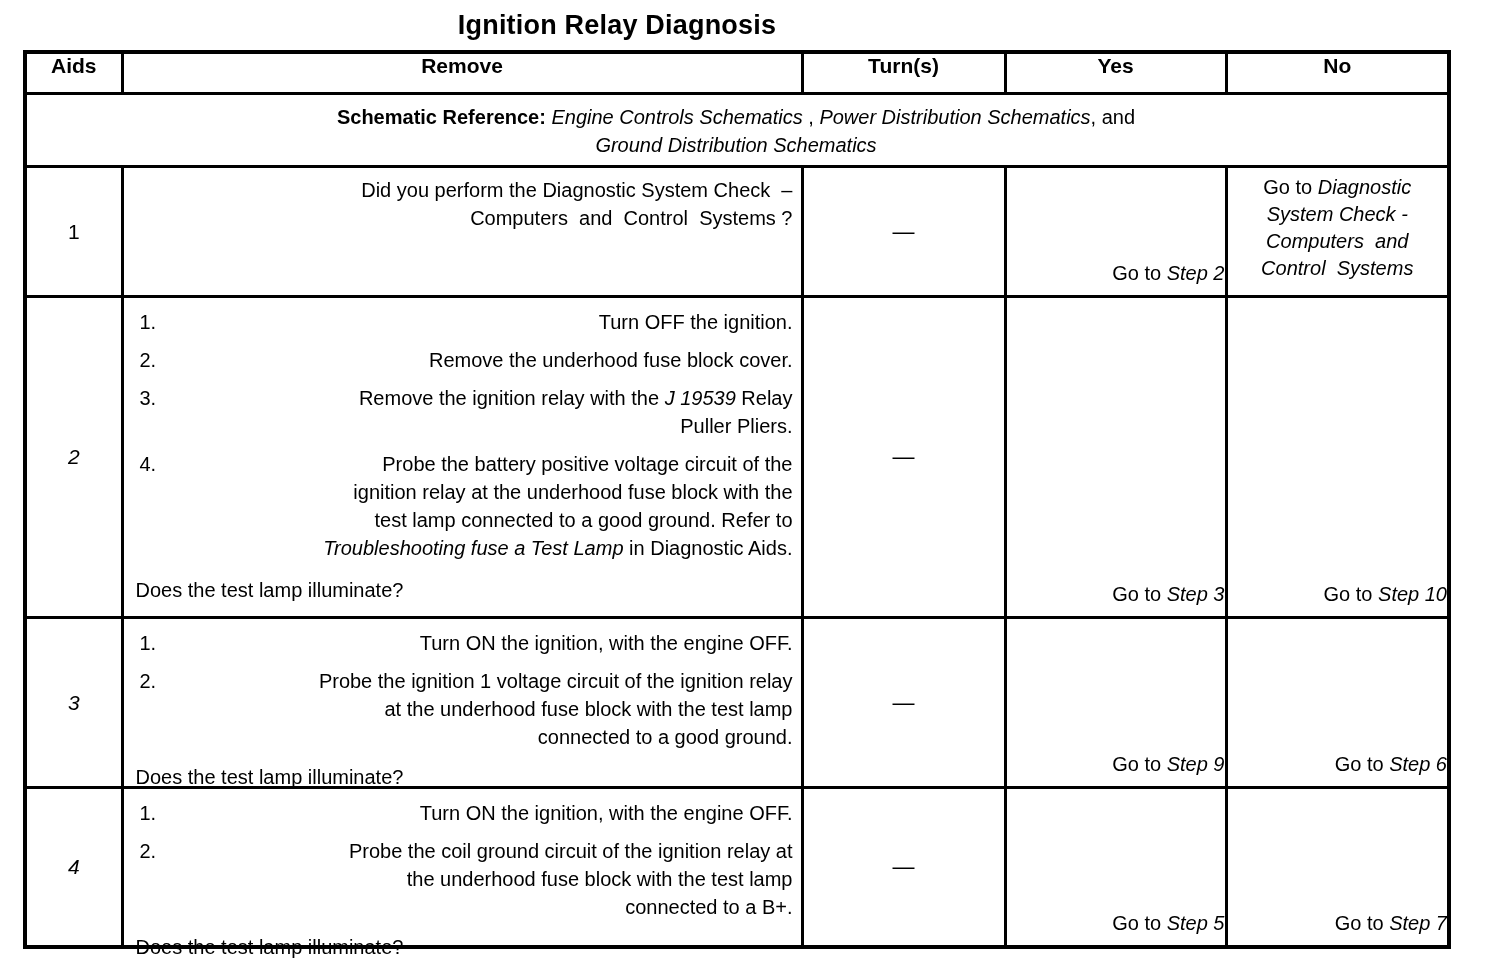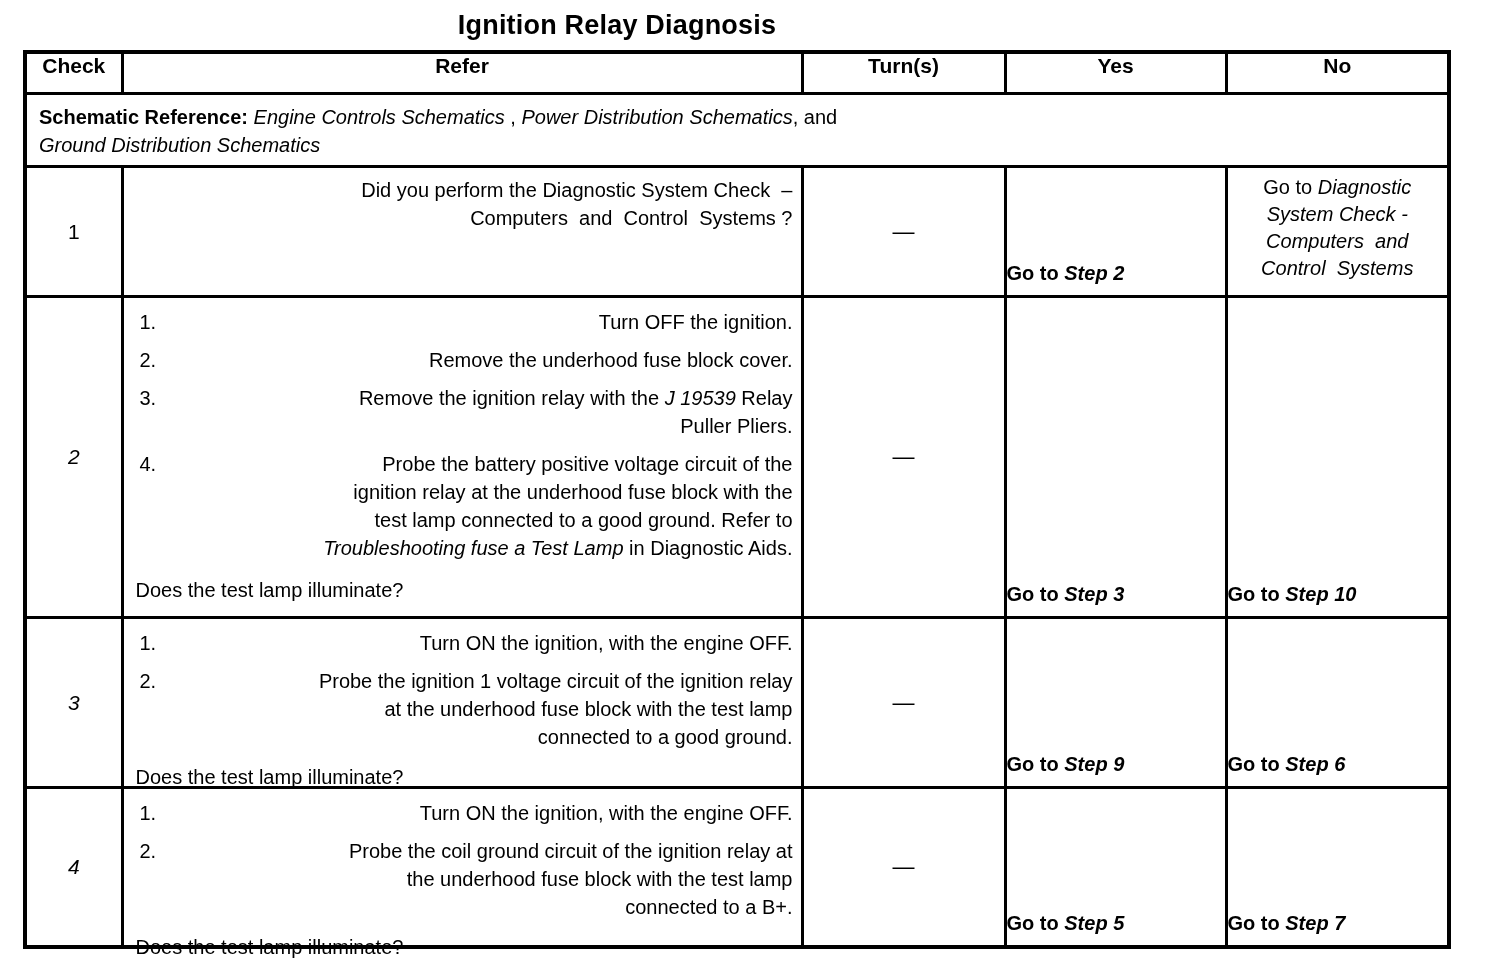--- a/index.html
+++ b/index.html
@@ -17,58 +17,58 @@
   table.diag{
     border-collapse:collapse;table-layout:fixed;width:1424px;
     border:4px solid #000;
   }
   table.diag th, table.diag td{
     border:3px solid #000;padding:0;vertical-align:top;
   }
   thead th{
     height:38px;font-size:21px;font-weight:bold;text-align:center;vertical-align:middle;
   }
-  .schem-cell{padding:8px 14px 6px 12px !important;font-size:20px;line-height:28px;}
+  .schem-cell{padding:8px 14px 6px 12px !important;font-size:20px;line-height:28px;text-align:center;}
   .bold{font-weight:bold;}
   .it{font-style:italic;}
   .pre{white-space:pre-wrap;text-align:right;}
   .step-cell{text-align:center;vertical-align:middle !important;font-size:21px;}
   .action-cell{padding:6px 8px 8px 12px !important;font-size:20px;line-height:28px;}
   .aw{display:flex;flex-direction:column;justify-content:space-between;}
   .aw2{height:300px;}
   .aw3{height:150px;}
   .aw4{height:140px;}
   .items{margin-left:4px;}
   .item{display:flex;margin:4px 0 10px 0;}
   .item .num{flex:0 0 32px;}
   .item .itxt{flex:1;}
   .question{margin-top:2px;}
   .value-cell{vertical-align:middle !important;text-align:center;font-size:22px;}
-  .goto-cell{vertical-align:bottom !important;text-align:left;font-size:20px;padding-bottom:10px !important;font-weight:bold;}
+  .goto-cell{vertical-align:bottom !important;text-align:right;font-size:20px;padding-bottom:10px !important;}
   .no-top-cell{vertical-align:top !important;text-align:center;font-size:20px;line-height:27px;padding-top:6px !important;}
 </style>
 </head>
 <body>
 
 <div class="sheet">
 
   <div class="doc-title">Ignition Relay Diagnosis</div>
 
   <table class="diag">
     <colgroup>
       <col style="width:97px">
         <col style="width:680px">
         <col style="width:203px">
         <col style="width:221px">
         <col style="width:223px">
     </colgroup>
     <thead>
       <tr>
-        <th>Check</th>
-        <th>Refer</th>
+        <th>Aids</th>
+        <th>Remove</th>
         <th>Turn(s)</th>
         <th>Yes</th>
         <th>No</th>
       </tr>
     </thead>
     <tbody>
 
       <tr style="height:71px">
         <td colspan="5" class="schem-cell">
           <div><span class="bold">Schematic Reference: </span><span class="it">Engine Controls Schematics</span><span> , </span><span class="it">Power Distribution Schematics</span><span>, and</span></div>

